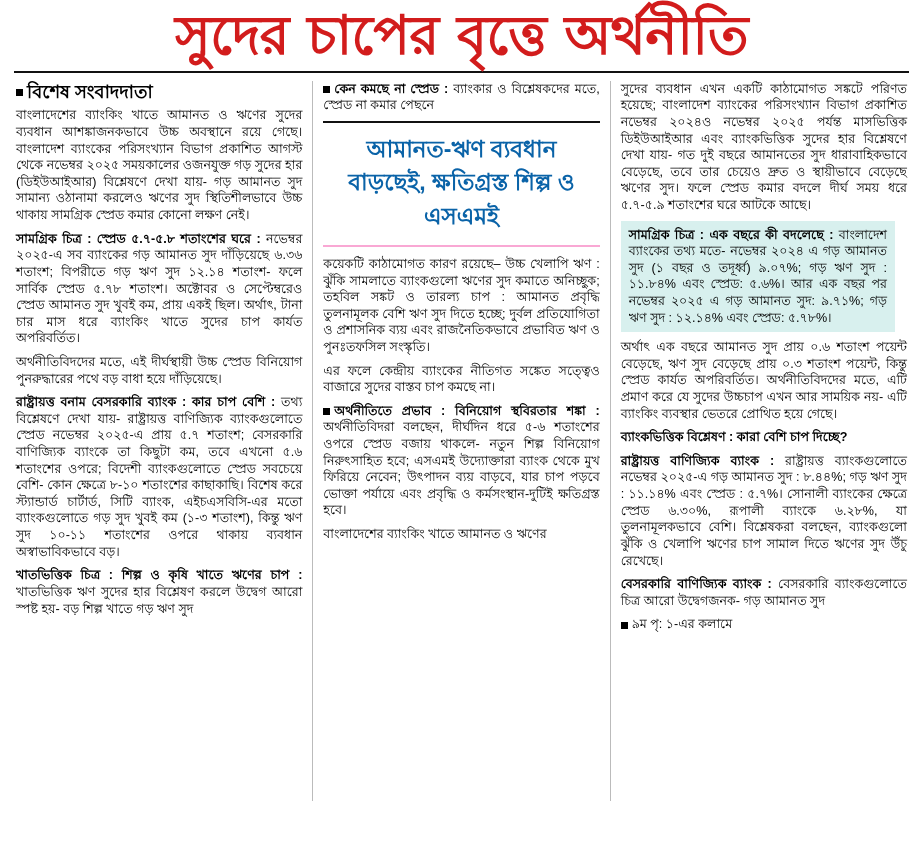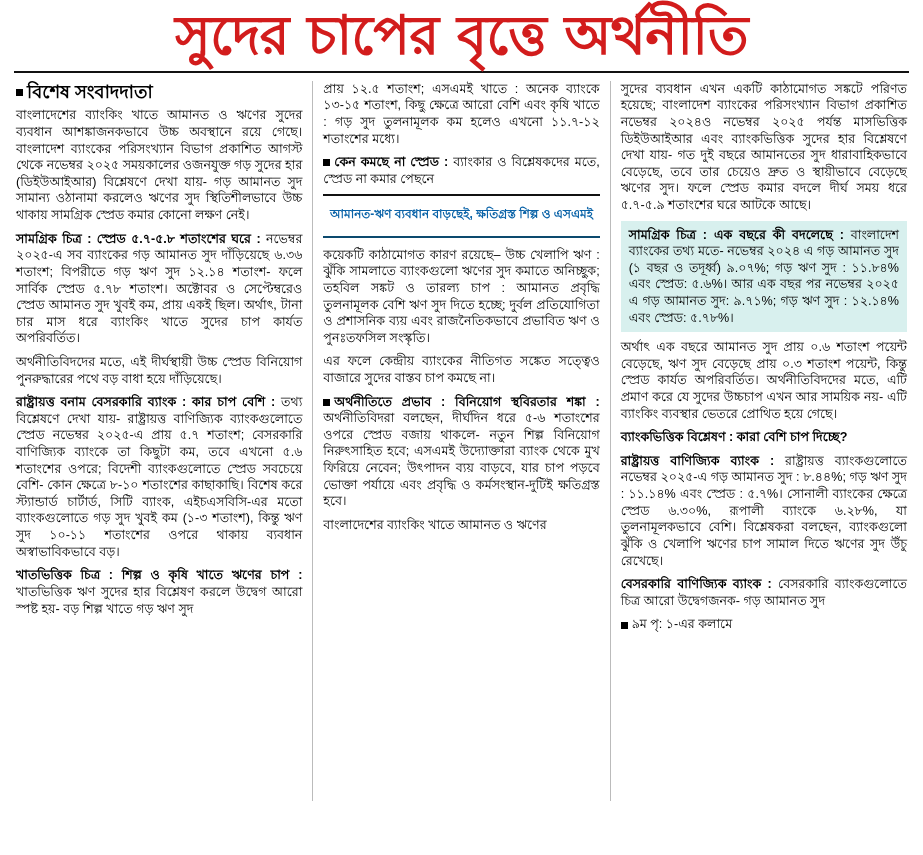--- a/index.html
+++ b/index.html
@@ -81,31 +81,31 @@
     width: 7px;
     height: 7px;
     background: #000;
     margin-right: 4px;
     vertical-align: middle;
   }
   .pullquote {
     margin: 6px 0 9px 0;
     padding: 10px 6px 12px 6px;
     border-top: 2px solid #111;
-    border-bottom: 2px solid #0c4a6e;
+    border-bottom: 2px solid #f9a8d4;
     text-align: center;
     font-weight: bold;
     color: #0a63a8;
-    font-size: 12px;
+    font-size: 23px;
     line-height: 1.45;
   }
   .tint {
     background: #d8f0ee;
     padding: 6px 8px;
-    margin: 0 0 7px 0;
+    margin: 0 12px 7px 0;
   }
   .end {
     font-weight: normal;
   }
   .end .sq {
     display: inline-block;
     width: 7px;
     height: 7px;
     background: #000;
     margin-right: 4px;
@@ -133,21 +133,20 @@
       <p>অর্থনীতিবিদদের মতে, এই দীর্ঘস্থায়ী উচ্চ স্প্রেড বিনিয়োগ পুনরুদ্ধারের পথে বড় বাধা হয়ে দাঁড়িয়েছে।</p>
       <p>
         <span class="subhead">রাষ্ট্রায়ত্ত বনাম বেসরকারি ব্যাংক : কার চাপ বেশি :</span><span> তথ্য বিশ্লেষণে দেখা যায়- রাষ্ট্রায়ত্ত বাণিজ্যিক ব্যাংকগুলোতে স্প্রেড নভেম্বর ২০২৫-এ প্রায় ৫.৭ শতাংশ; বেসরকারি বাণিজ্যিক ব্যাংকে তা কিছুটা কম, তবে এখনো ৫.৬ শতাংশের ওপরে; বিদেশী ব্যাংকগুলোতে স্প্রেড সবচেয়ে বেশি- কোন ক্ষেত্রে ৮-১০ শতাংশের কাছাকাছি। বিশেষ করে স্ট্যান্ডার্ড চার্টার্ড, সিটি ব্যাংক, এইচএসবিসি-এর মতো ব্যাংকগুলোতে গড় সুদ খুবই কম (১-৩ শতাংশ), কিন্তু ঋণ সুদ ১০-১১ শতাংশের ওপরে থাকায় ব্যবধান অস্বাভাবিকভাবে বড়।</span>
       </p>
       <p>
         <span class="subhead">খাতভিত্তিক চিত্র : শিল্প ও কৃষি খাতে ঋণের চাপ :</span><span> খাতভিত্তিক ঋণ সুদের হার বিশ্লেষণ করলে উদ্বেগ আরো স্পষ্ট হয়- বড় শিল্প খাতে গড় ঋণ সুদ</span>
       </p>
     </div>
 
     <div class="col c2">
-      <p>প্রায় ১২.৫ শতাংশ; এসএমই খাতে : অনেক ব্যাংকে ১৩-১৫ শতাংশ, কিছু ক্ষেত্রে আরো বেশি এবং কৃষি খাতে : গড় সুদ তুলনামূলক কম হলেও এখনো ১১.৭-১২ শতাংশের মধ্যে।</p>
       <p>
         <span class="bullet-head"><span class="sq"></span><span>কেন কমছে না স্প্রেড :</span></span><span> ব্যাংকার ও বিশ্লেষকদের মতে, স্প্রেড না কমার পেছনে</span>
       </p>
 
       <div class="pullquote">আমানত-ঋণ ব্যবধান বাড়ছেই, ক্ষতিগ্রস্ত শিল্প ও এসএমই</div>
 
       <p>কয়েকটি কাঠামোগত কারণ রয়েছে– উচ্চ খেলাপি ঋণ : ঝুঁকি সামলাতে ব্যাংকগুলো ঋণের সুদ কমাতে অনিচ্ছুক; তহবিল সঙ্কট ও তারল্য চাপ : আমানত প্রবৃদ্ধি তুলনামূলক বেশি ঋণ সুদ দিতে হচ্ছে; দুর্বল প্রতিযোগিতা ও প্রশাসনিক ব্যয় এবং রাজনৈতিকভাবে প্রভাবিত ঋণ ও পুনঃতফসিল সংস্কৃতি।</p>
       <p>এর ফলে কেন্দ্রীয় ব্যাংকের নীতিগত সঙ্কেত সত্ত্বেও বাজারে সুদের বাস্তব চাপ কমছে না।</p>
       <p>
         <span class="bullet-head"><span class="sq"></span><span>অর্থনীতিতে প্রভাব : বিনিয়োগ স্থবিরতার শঙ্কা :</span></span><span> অর্থনীতিবিদরা বলছেন, দীর্ঘদিন ধরে ৫-৬ শতাংশের ওপরে স্প্রেড বজায় থাকলে- নতুন শিল্প বিনিয়োগ নিরুৎসাহিত হবে; এসএমই উদ্যোক্তারা ব্যাংক থেকে মুখ ফিরিয়ে নেবেন; উৎপাদন ব্যয় বাড়বে, যার চাপ পড়বে ভোক্তা পর্যায়ে এবং প্রবৃদ্ধি ও কর্মসংস্থান-দুটিই ক্ষতিগ্রস্ত হবে।</span>

